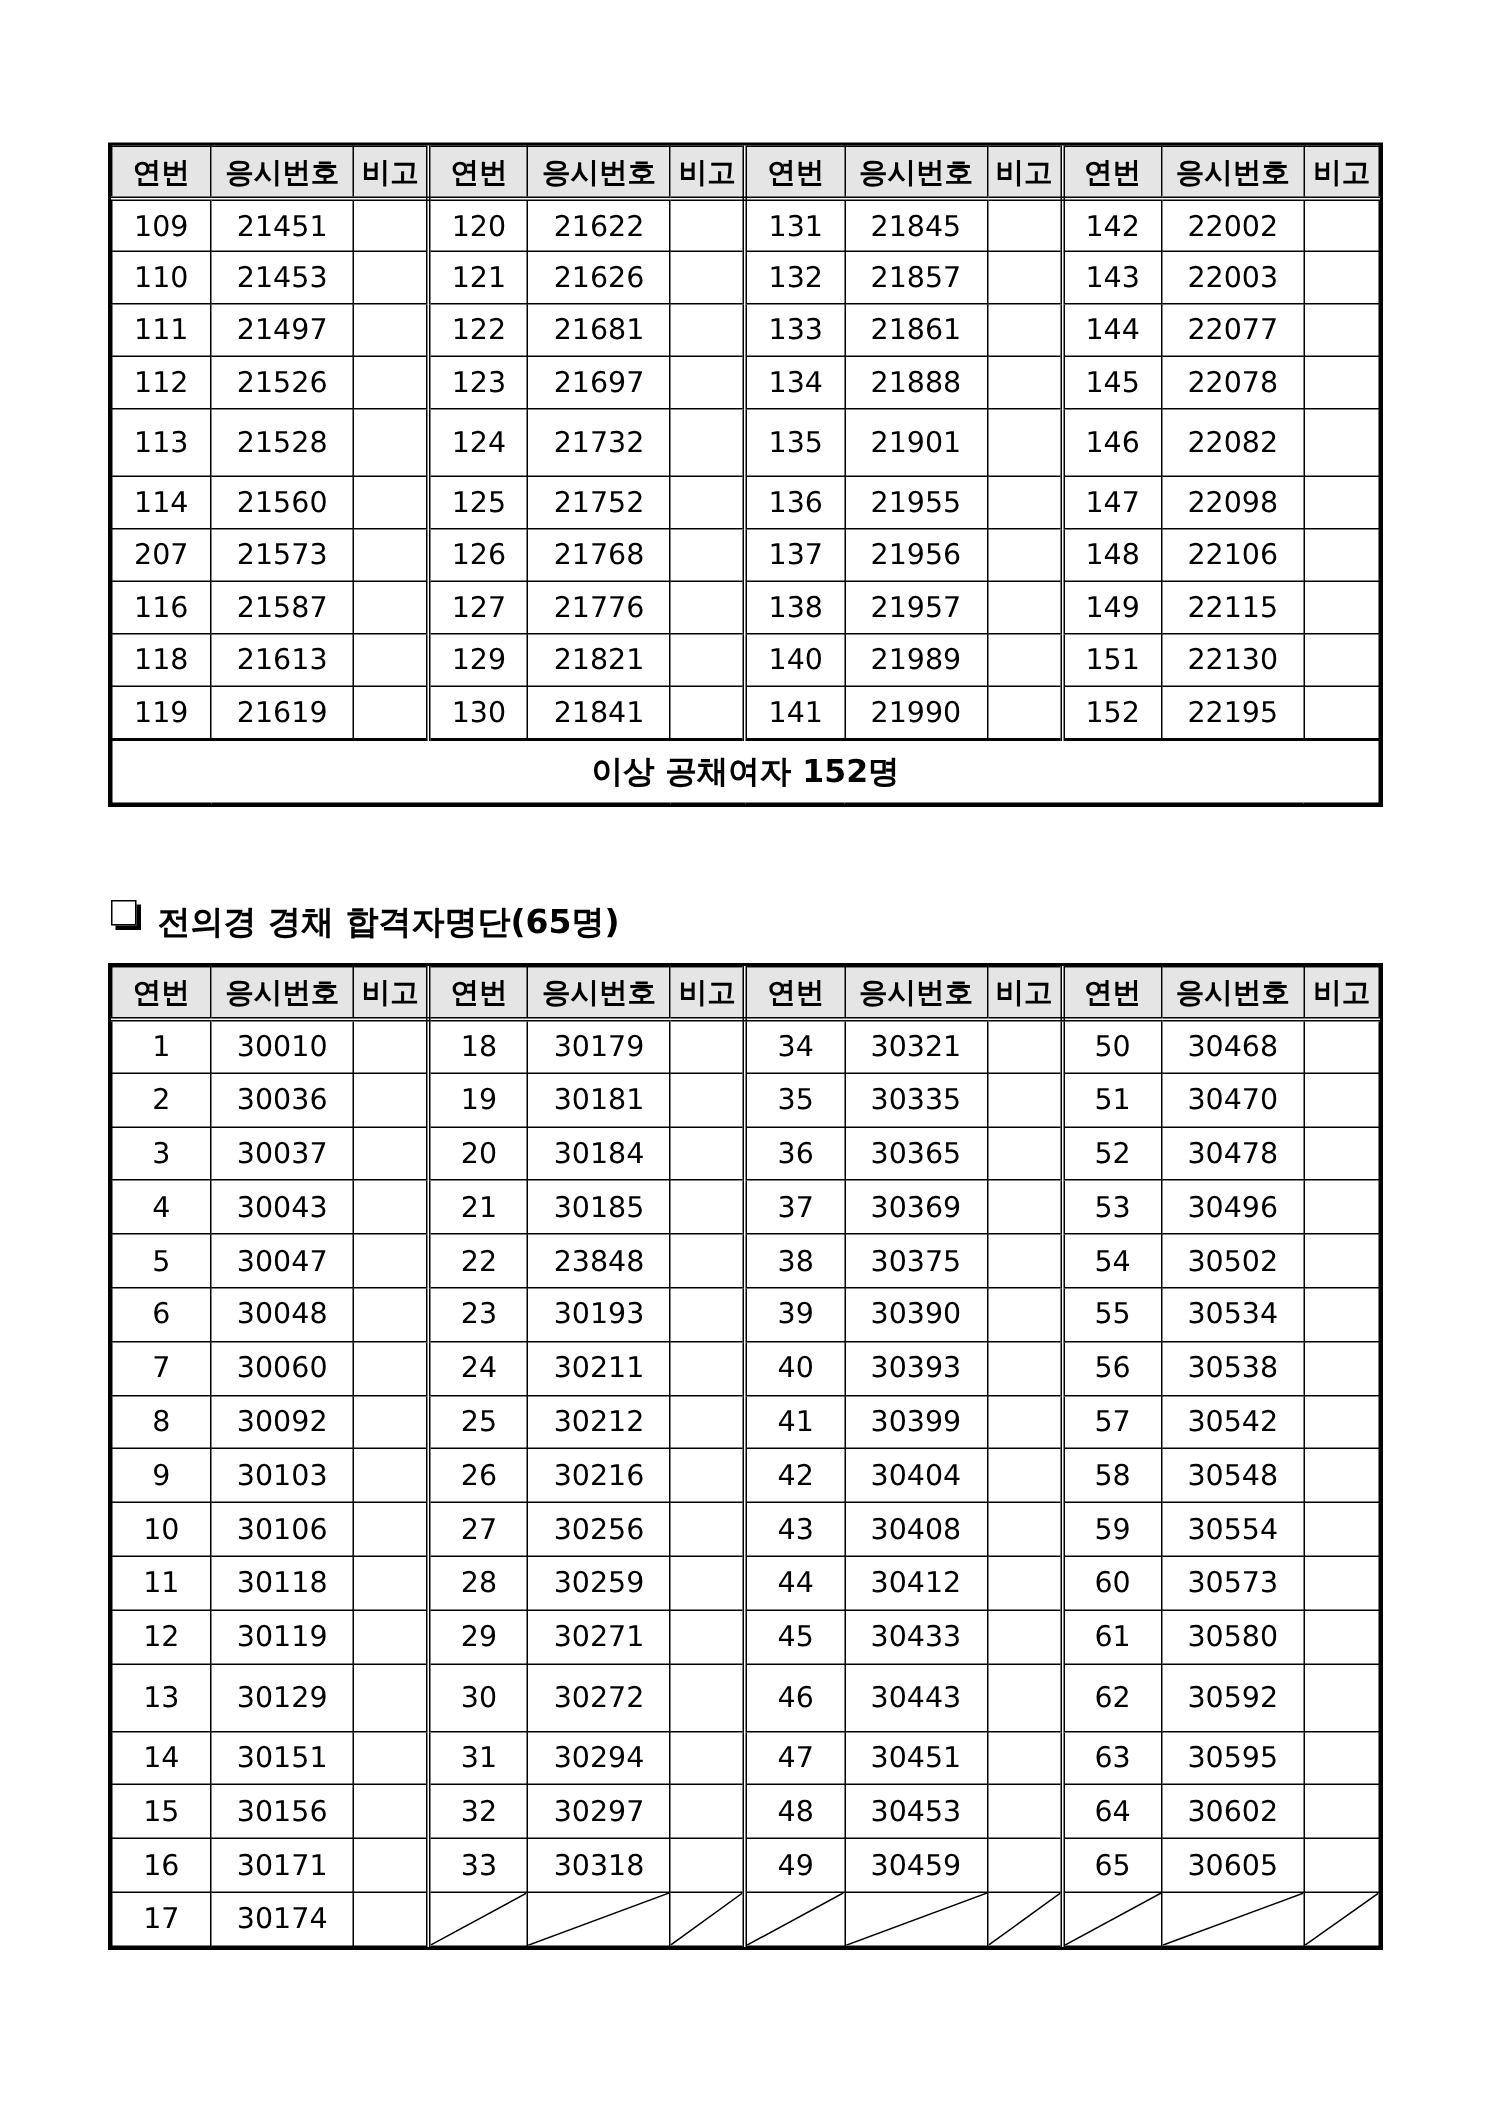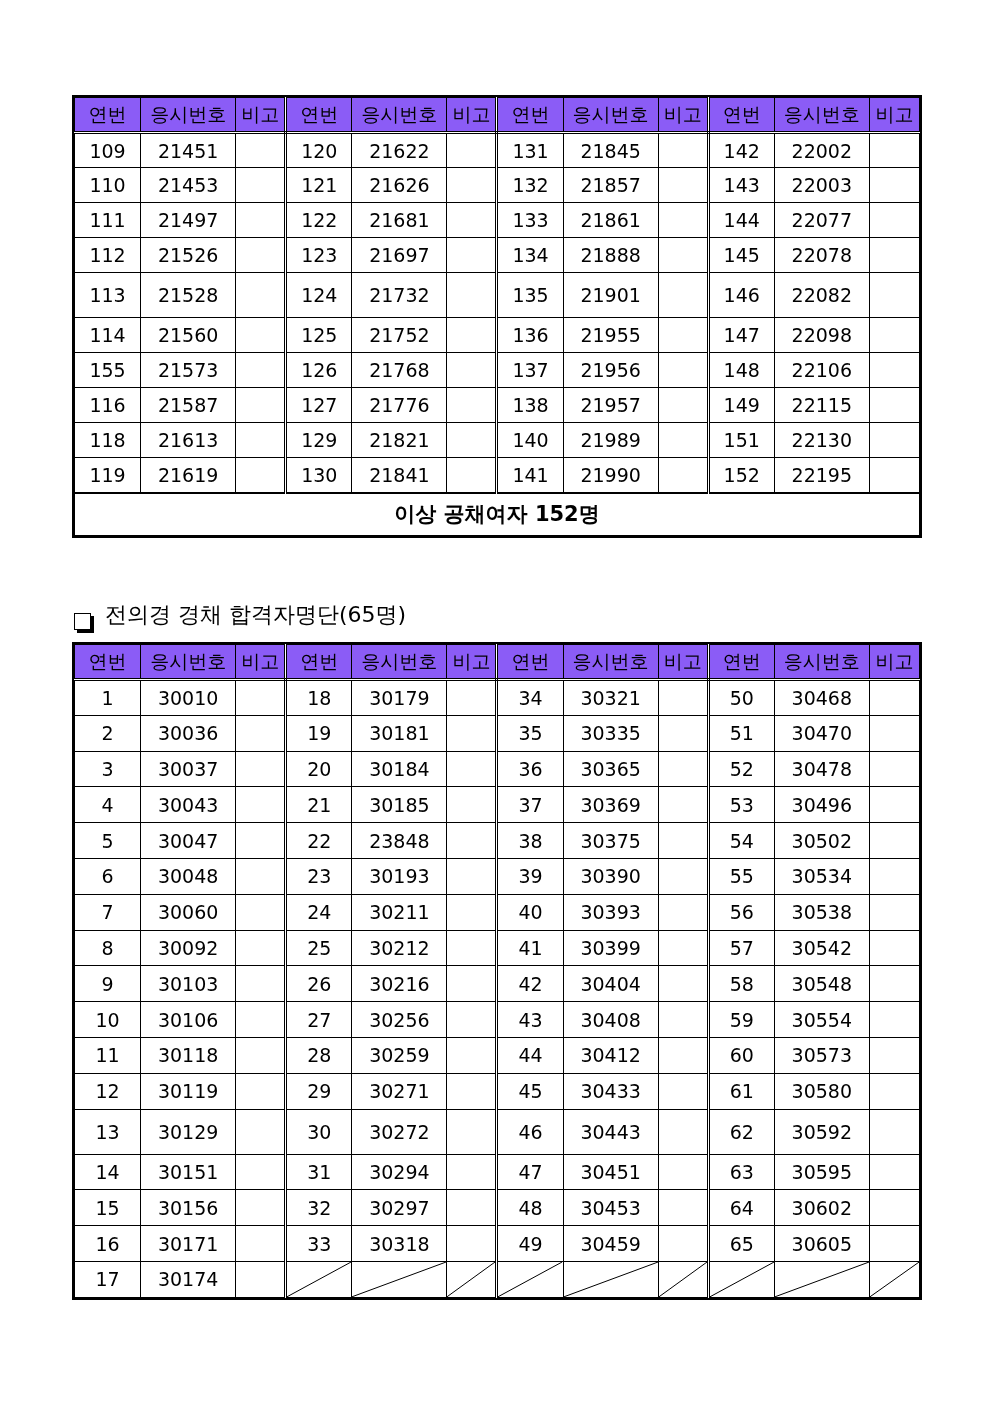--- a/index.html
+++ b/index.html
@@ -1,26 +1,26 @@
 <!DOCTYPE html>
 <html><head>
 <meta charset="utf-8">
 <style>
   html, body { margin: 0; padding: 0; background: #ffffff; }
   body { width: 992px; height: 1403px; position: relative; font-family: "DejaVu Sans", "Liberation Sans", sans-serif; color: #000; }
   .tbl { position: absolute; left: 72px; width: 850px; border: 2px solid #000; box-sizing: border-box; }
   .tbl table { border-collapse: collapse; width: 100%; table-layout: fixed; }
   .tbl td, .tbl th { border: 1px solid #000; text-align: center; padding: 0; font-size: 19px; overflow: hidden; }
-  .tbl th { background: #8b5cf6; font-weight: normal; }
+  .tbl th { background: #e5e5e5; font-weight: bold; }
   .tbl tr.head th { border-bottom: 3px double #000; }
   .tbl td.sep, .tbl th.sep { border-right: 3px double #000; }
   .tbl td.blank { position: relative; }
   .tbl td.blank svg { position: absolute; left: 0; top: 0; width: 100%; height: 100%; }
   .tbl .total { font-weight: bold; font-size: 21px; border-top: 2px solid #000; }
-  .section-title { position: absolute; left: 74px; top: 600px; font-size: 22px; font-weight: normal; display: flex; align-items: flex-end; }
+  .section-title { position: absolute; left: 74px; top: 600px; font-size: 22px; font-weight: bold; display: flex; align-items: flex-start; }
   .box-icon { display: inline-block; width: 15px; height: 15px; border: 1.5px solid #000; box-shadow: 3px 3px 0 #000; margin-right: 14px; background: #fff; }
 </style>
 </head>
 <body>
 
 <div class="tbl" id="t1" style="top:95px;">
     <table>
       <colgroup>
         <col style="width:66px">
         <col style="width:95px">
@@ -128,21 +128,21 @@
           <td>21752</td>
           <td class="sep"></td>
           <td>136</td>
           <td>21955</td>
           <td class="sep"></td>
           <td>147</td>
           <td>22098</td>
           <td></td>
         </tr>
         <tr style="height:35px">
-          <td>155</td>
+          <td>207</td>
           <td>21573</td>
           <td class="sep"></td>
           <td>126</td>
           <td>21768</td>
           <td class="sep"></td>
           <td>137</td>
           <td>21956</td>
           <td class="sep"></td>
           <td>148</td>
           <td>22106</td>

